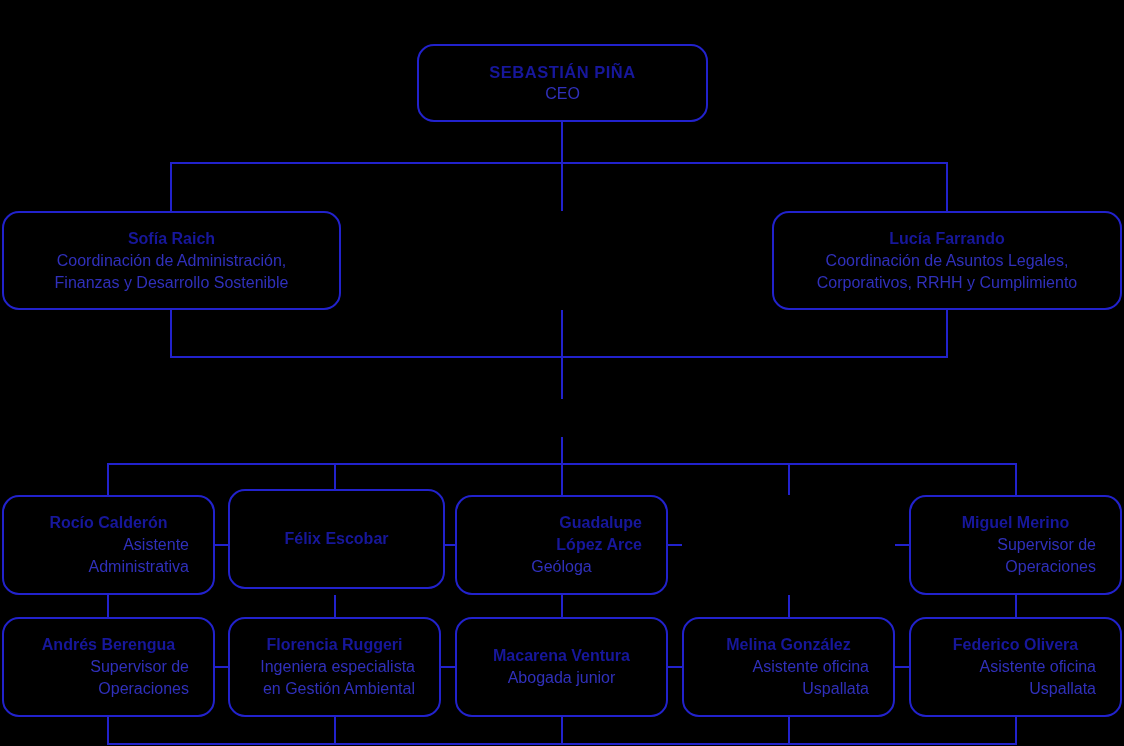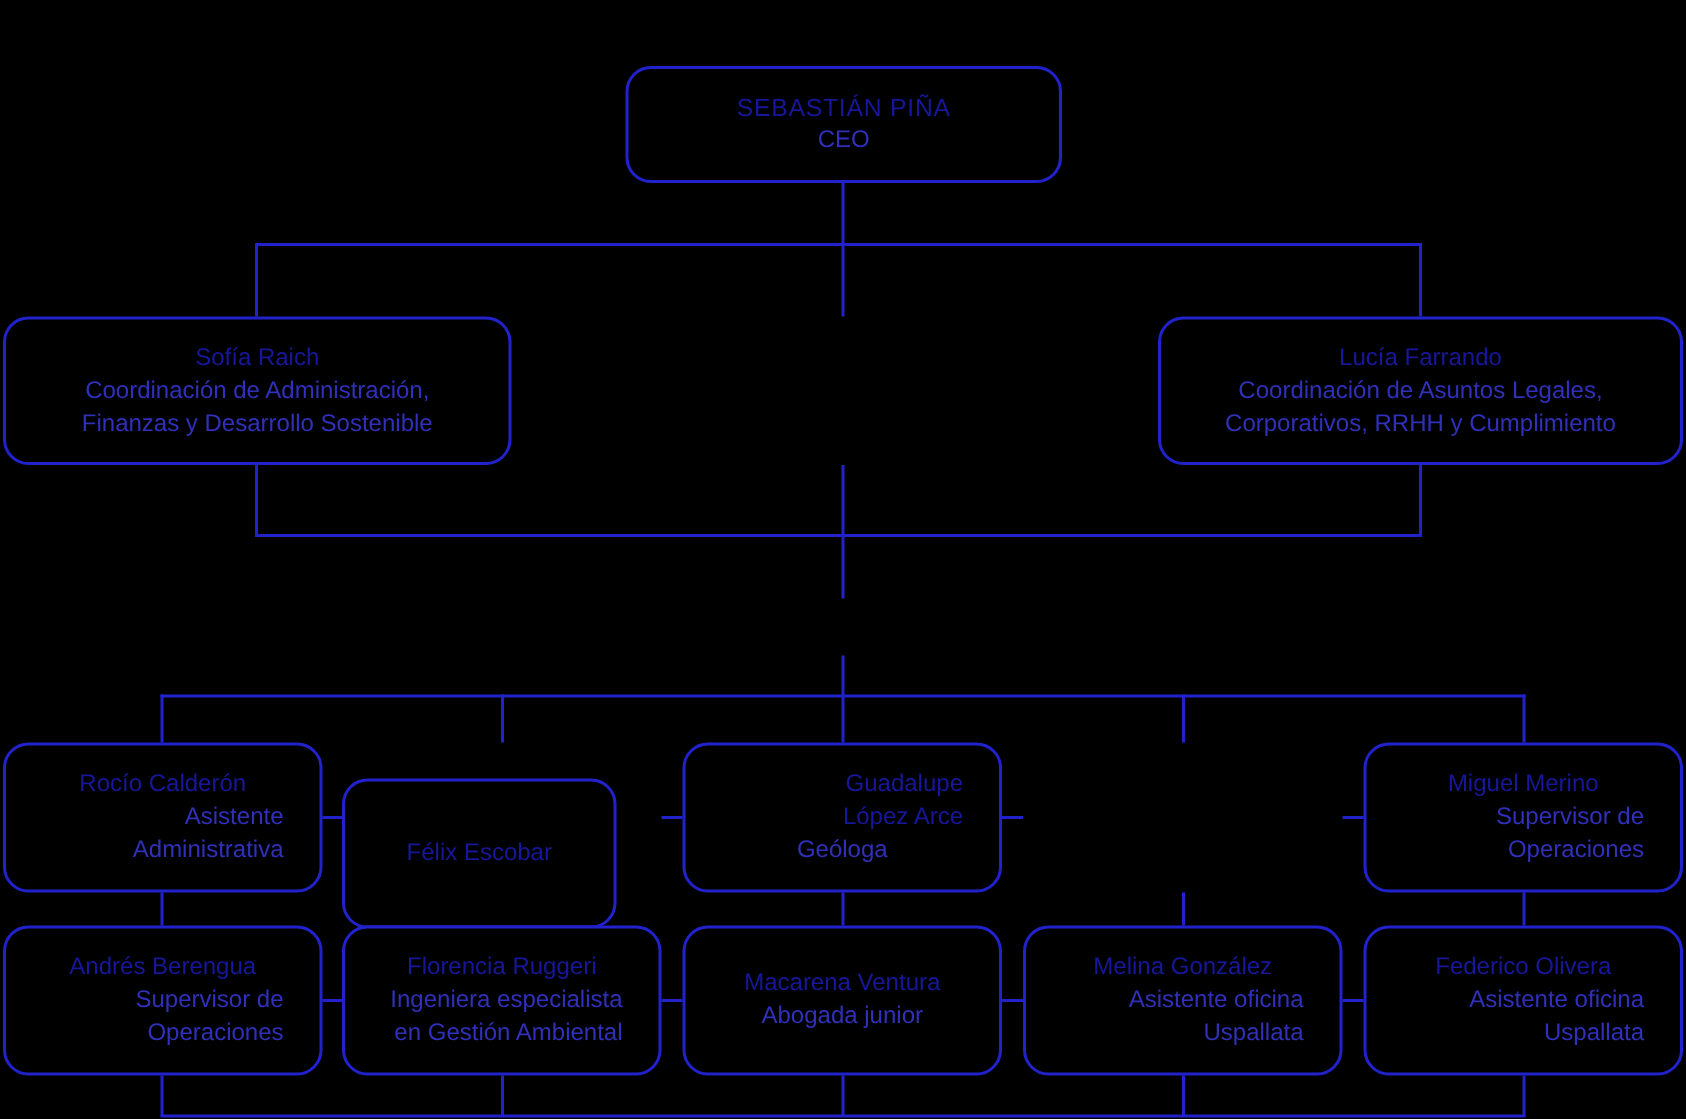--- a/index.html
+++ b/index.html
@@ -23,21 +23,21 @@
     border-radius:17px;
     background:var(--background);
     display:flex;
     flex-direction:column;
     align-items:center;
     justify-content:center;
     text-align:center;
     line-height:22px;
   }
   .node .name{
-    font-weight:normal;
+    font-weight:bold;
     color:var(--name-text);
     font-size:16px;
     text-wrap:balance;
   }
   .node .role{
     color:var(--role-text);
     font-size:16px;
     text-wrap:balance;
   }
   .node.ceo .name{font-size:16.5px;letter-spacing:.5px;}
@@ -101,21 +101,21 @@
   </div>
   <div class="node lvl2" style="left:772px;top:211px;width:350px;height:99px">
     <div class="name">Lucía Farrando</div>
     <div class="role">Coordinación de Asuntos Legales, Corporativos, RRHH y Cumplimiento</div>
   </div>
 
   <div class="node lvl34" style="left:2px;top:495px;width:213px;height:100px">
     <div class="name">Rocío Calderón</div>
     <div class="role">Asistente Administrativa</div>
   </div>
-  <div class="node lvl34" style="left:228px;top:519px;width:183px;height:100px">
+  <div class="node lvl34" style="left:228px;top:489px;width:217px;height:100px">
     <div class="name">Félix Escobar</div>
   </div>
   <div class="node lvl34" style="left:455px;top:495px;width:213px;height:100px">
     <div class="name">Guadalupe López Arce</div>
     <div class="role">Geóloga</div>
   </div>
   <div class="node lvl34" style="left:909px;top:495px;width:213px;height:100px">
     <div class="name">Miguel Merino</div>
     <div class="role">Supervisor de Operaciones</div>
   </div>

